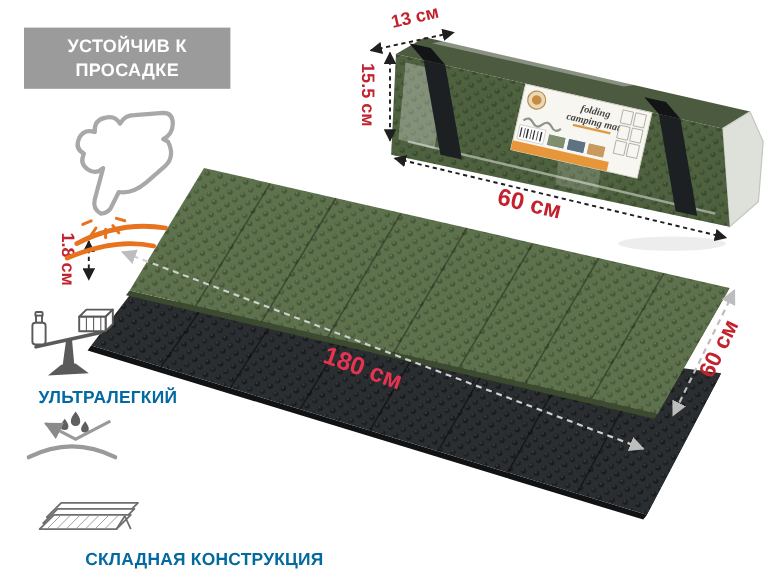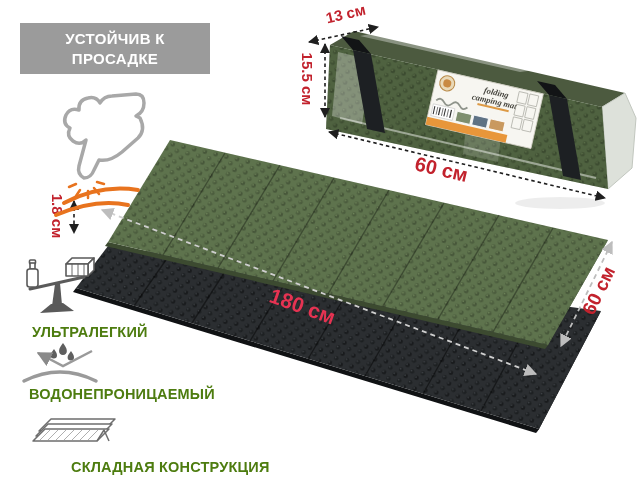--- a/index.html
+++ b/index.html
@@ -1,23 +1,23 @@
 <!DOCTYPE html>
 <html><head>
 <meta charset="utf-8">
 <style>
   html,body{margin:0;padding:0;background:#fff;}
   #stage{position:relative;width:640px;height:480px;background:#ffffff;overflow:hidden;
          font-family:"Liberation Sans",sans-serif;}
   #scene{position:absolute;left:0;top:0;}
-  .badge{position:absolute;left:20px;top:23px;width:190px;height:51px;background:#9b9b9b;
+  .badge{position:absolute;left:20px;top:23px;width:172px;height:51px;background:#9b9b9b;
          display:flex;flex-direction:column;align-items:center;justify-content:center;
          color:#ffffff;font-weight:bold;font-size:15px;line-height:1.32;text-align:center;
          letter-spacing:.3px;}
-  .feature-label{position:absolute;color:#4d7c0f;font-weight:bold;font-size:14.5px;
+  .feature-label{position:absolute;color:#0369a1;font-weight:bold;font-size:14.5px;
          letter-spacing:.2px;white-space:nowrap;}
   #f1{left:32px;top:324px;}
   #f2{left:29px;top:386px;}
   #f3{left:31px;top:459px;margin-left:40px;}
   svg text{font-family:"Liberation Sans",sans-serif;}
   .dim{font-weight:bold;fill:#c2222d;}
   .dim-bright{font-weight:bold;fill:#e63352;}
   .labelserif{font-family:"Liberation Serif",serif;font-style:italic;font-weight:bold;fill:#46453e;}
 </style>
 </head>
@@ -217,16 +217,15 @@
     </g>
     <polyline points="97,441 104,430 109,441" fill="none"></polyline>
   </g>
 </svg>
 
   <div class="badge">
     <span>УСТОЙЧИВ К ПРОСАДКЕ</span>
   </div>
 
   <div id="f1" class="feature-label">УЛЬТРАЛЕГКИЙ</div>
-  <div id="f2" class="feature-label">ВОДОНЕПРОНИЦАЕМЫЙ</div>
   <div id="f3" class="feature-label">СКЛАДНАЯ КОНСТРУКЦИЯ</div>
 
 </div>
 
 </body></html>

